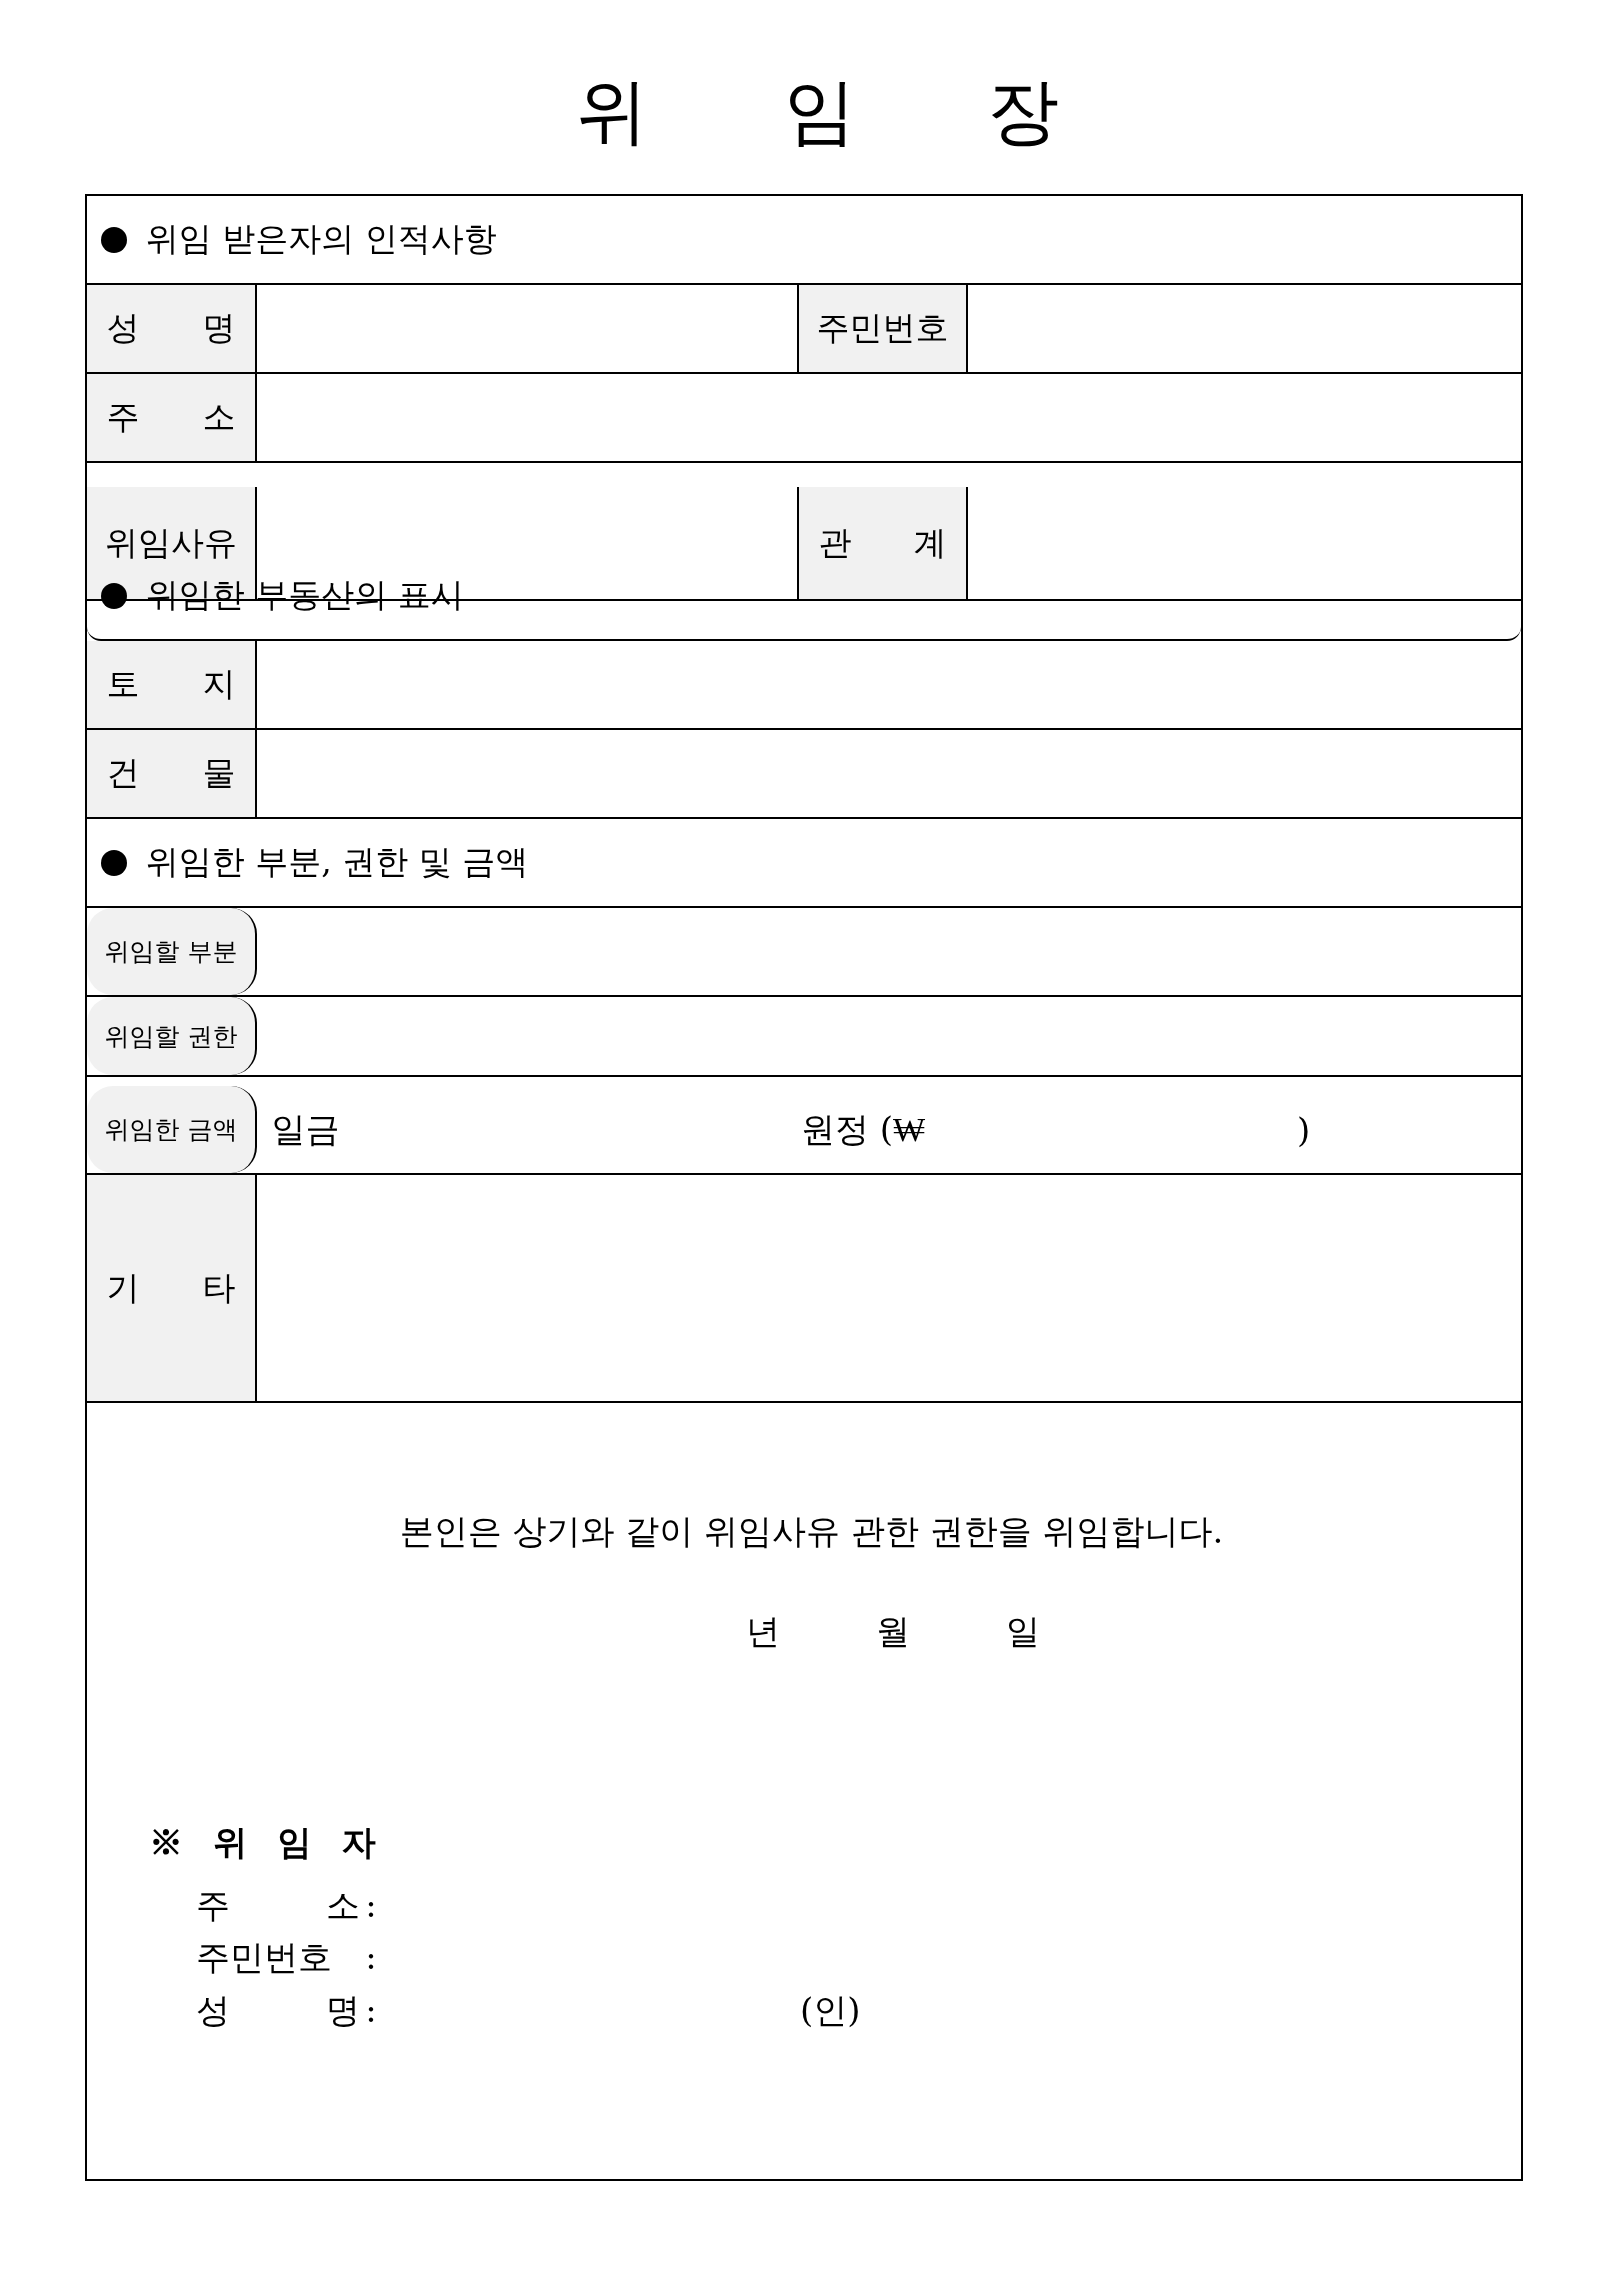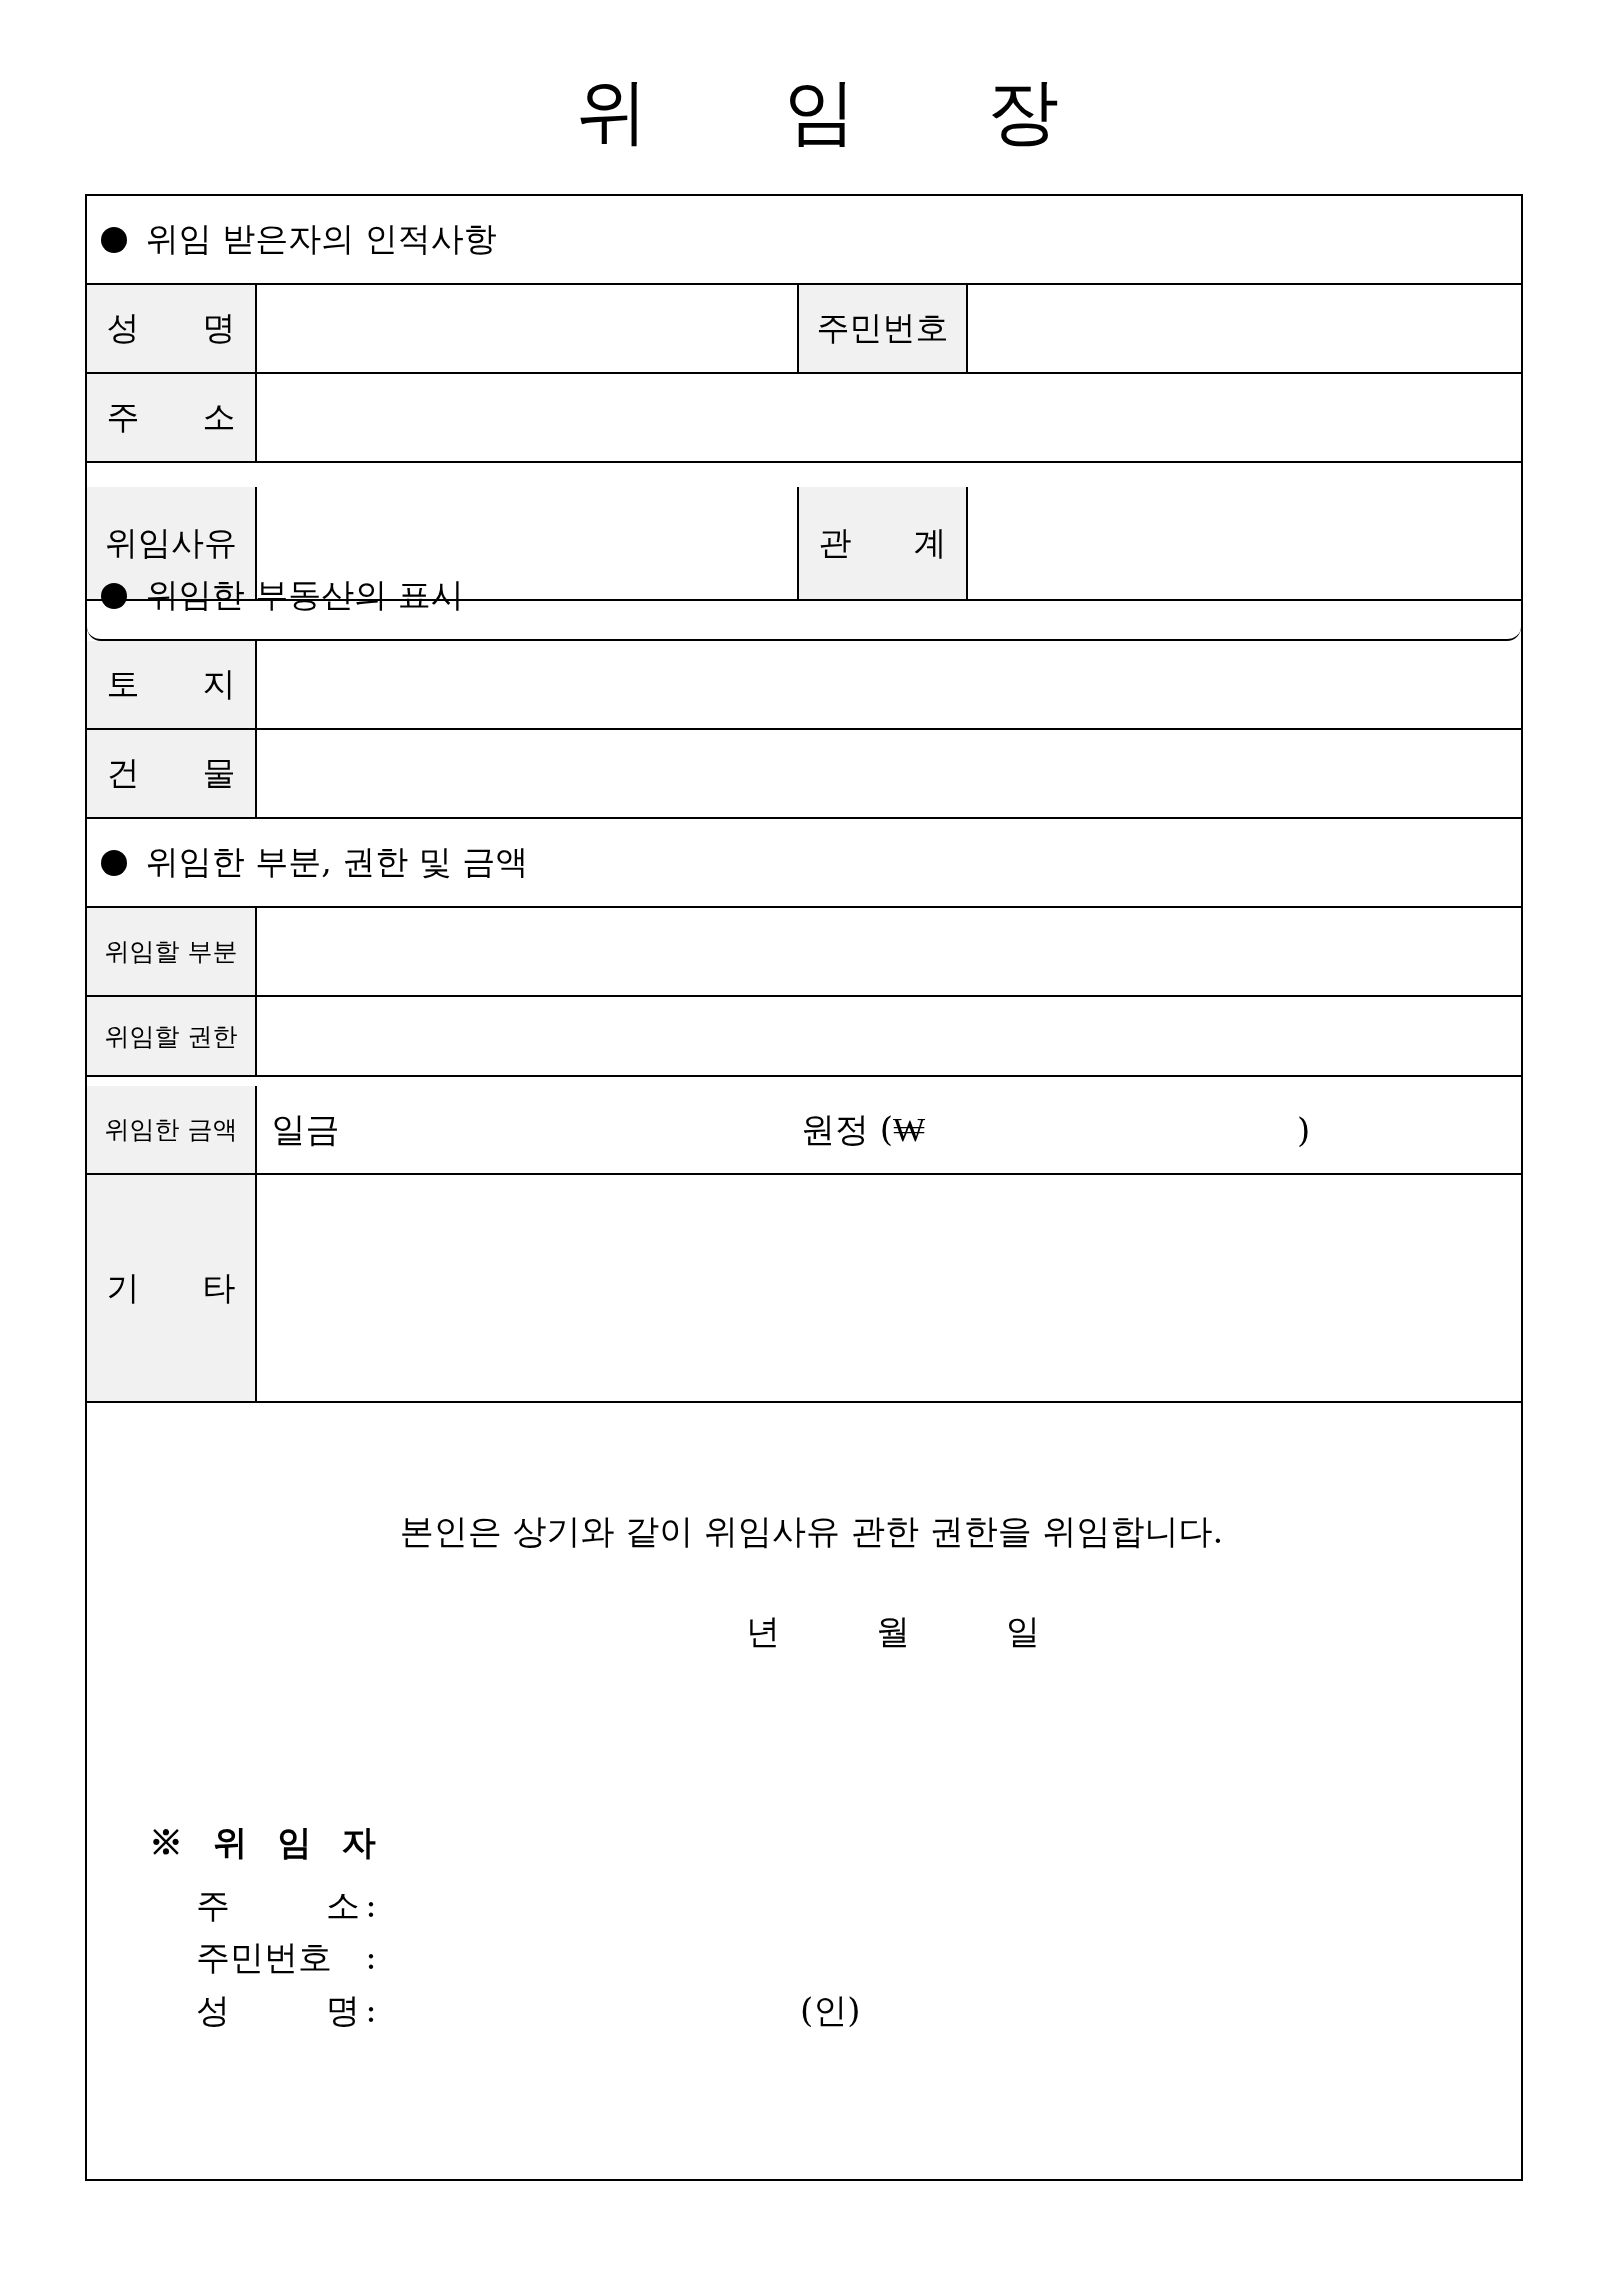--- a/index.html
+++ b/index.html
@@ -59,20 +59,21 @@
       font-size: 33px;
       padding: 0 19.6px;
     }
     .label.spread {
       justify-content: space-between;
     }
     .label.small {
       font-size: 25px;
       justify-content: center;
       padding: 8px;
+      border-radius: 26px;
     }
     .label.center {
       justify-content: center;
       padding: 0;
     }
     .label2 {
       border-left: 2px solid #000;
     }
     .value {
       background: #fff;

